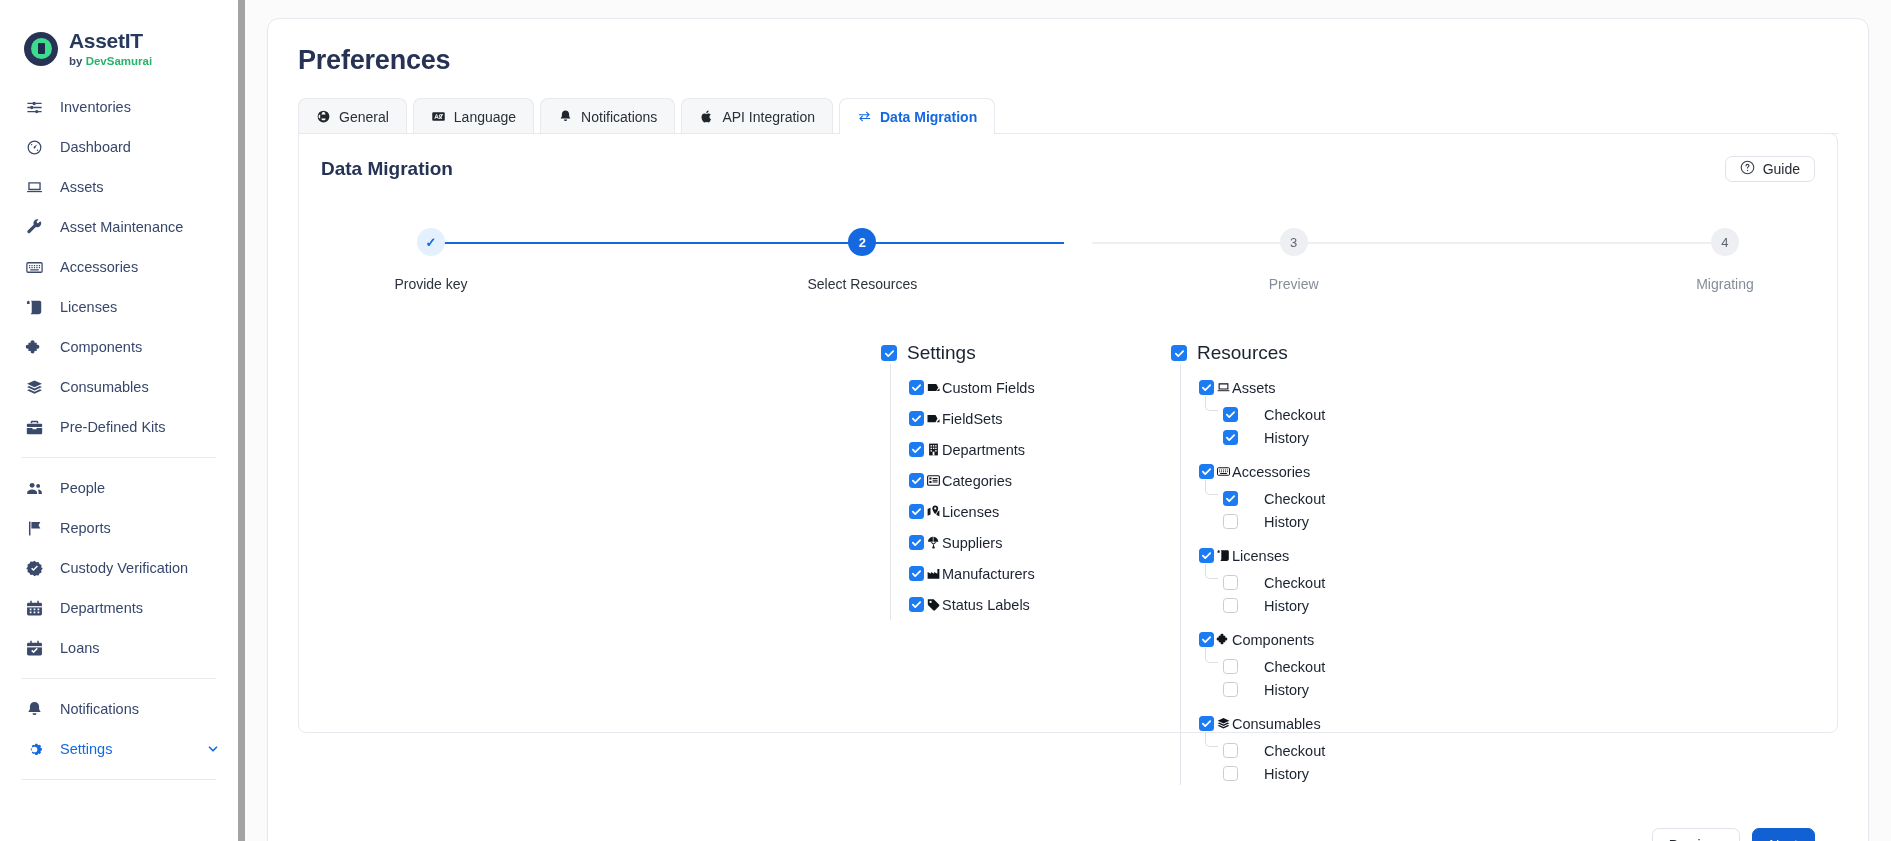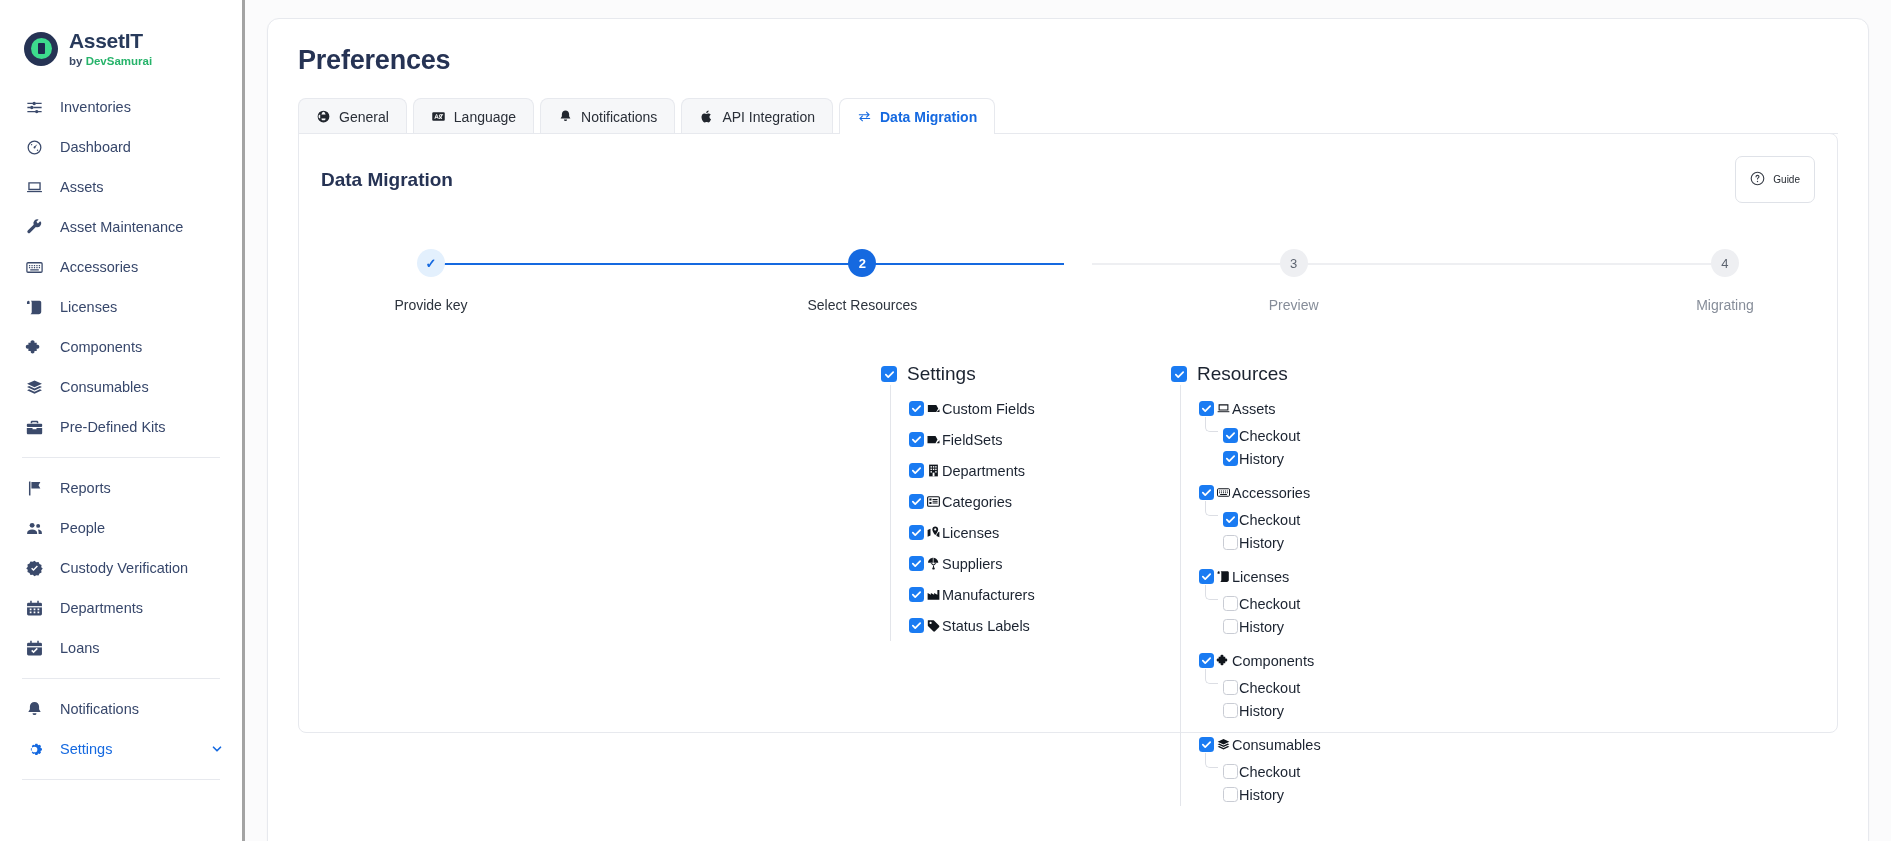--- a/index.html
+++ b/index.html
@@ -7,21 +7,21 @@
     width: 1891px; height: 841px;
     font-family: "Liberation Sans", sans-serif;
     background: #f4f5f7;
     overflow: hidden;
   }
   .app { display: flex; width: 1891px; height: 841px; background: #fbfbfc; }
 
   
   .sidebar {
     width: 245px; flex: 0 0 245px; height: 841px;
-    background: #ffffff; border-right: 3px solid #a3a3a3;
+    background: #ffffff; border-right: 7px solid #a3a3a3;
     padding: 0 18px; overflow: hidden;
   }
   .brand { display: flex; align-items: center; gap: 11px; padding: 30px 0 20px 6px; }
   .brand-logo {
     width: 34px; height: 34px; border-radius: 50%;
     background: #263354; display: flex; align-items: center; justify-content: center;
     flex: 0 0 34px;
   }
   .brand-logo .inner {
     width: 21px; height: 21px; border-radius: 50%;
@@ -70,22 +70,22 @@
 
   .panel {
     border: 1px solid #e7e9ee; border-radius: 0 8px 8px 8px;
     margin-top: -1px; padding: 22px 22px 20px 22px; background: #fff;
     height: 600px;
   }
   .panel-head { display: flex; align-items: center; justify-content: space-between; }
   .panel-title { font-size: 19px; font-weight: 600; color: #263354; }
   .guide-btn {
     display: flex; align-items: center; gap: 8px;
-    height: 47px; padding: 0 14px; border: 1px solid #dfe2e8; border-radius: 7px;
-    background: #fff; font-size: 10px; color: #262b33; cursor: pointer;
+    height: 26px; padding: 0 14px; border: 1px solid #dfe2e8; border-radius: 7px;
+    background: #fff; font-size: 14px; color: #262b33; cursor: pointer;
   }
 
   
   .stepper { position: relative; margin: 46px 30px 0 50px; height: 80px; }
   .steps { display: flex; justify-content: space-between; position: relative; }
   .step { display: flex; flex-direction: column; align-items: center; width: 120px; position: relative; z-index: 2; }
   .circle {
     width: 28px; height: 28px; border-radius: 50%;
     display: flex; align-items: center; justify-content: center;
     font-size: 13px; font-weight: 600;
@@ -101,21 +101,21 @@
 
   
   .trees { display: flex; gap: 0; margin-top: 34px; padding-left: 560px; }
   .tree { width: 290px; }
   .tree-root { display: flex; align-items: center; gap: 10px; }
   .tree-root .root-label { font-size: 19px; color: #1b2330; }
   .tree-children { margin-left: 9px; border-left: 1px solid #e3e5ea; padding: 8px 0 0 18px; }
   .node { display: flex; align-items: center; height: 31px; }
   .node .nico { width: 18px; display: flex; align-items: center; justify-content: center; color: #10151c; }
   .node-label { font-size: 14.5px; color: #1b2330; }
-  .subnode { display: flex; align-items: center; gap: 1px; height: 23px; position: relative; padding-left: 24px; }
+  .subnode { display: flex; align-items: center; gap: 26px; height: 23px; position: relative; padding-left: 24px; }
   .subnode.first::before {
     content: ""; position: absolute; left: 6px; top: -7px;
     width: 12px; height: 14px; border-left: 1px solid #dcdee4; border-bottom: 1px solid #dcdee4;
     border-bottom-left-radius: 5px;
   }
   .group { margin-bottom: 7px; }
 
   .cb {
     width: 15px; height: 15px; border-radius: 3.5px; flex: 0 0 15px;
     display: flex; align-items: center; justify-content: center;
@@ -235,36 +235,36 @@
               <rect x="2.3" y="7.3" width="19.4" height="4" rx="1.2"></rect>
               <path d="M2.3 12.6h7.2v1.5h5v-1.5h7.2v6.2c0 .9-.7 1.6-1.6 1.6H3.9c-.9 0-1.6-.7-1.6-1.6z"></path>
             </svg>
           </span>
           <span>Pre-Defined Kits</span>
         </div>
         <div class="nav-sep"></div>
         <div class="nav-item">
           <span class="ico">
             <svg width="19" height="19" viewBox="0 0 24 24" fill="currentColor">
-              <path d="M5 3.2h1.9v17.6H5z"></path>
-              <path d="M8.1 3.9h11.3l-2.3 4 2.3 4H8.1z"></path>
-            </svg>
-          </span>
-          <span>Reports</span>
-        </div>
-        <div class="nav-item">
-          <span class="ico">
-            <svg width="19" height="19" viewBox="0 0 24 24" fill="currentColor">
               <circle cx="9" cy="8" r="3.1"></circle>
               <circle cx="16.6" cy="8.7" r="2.5"></circle>
               <path d="M2.7 17.6c0-2.8 2.8-4.4 6.3-4.4s6.3 1.6 6.3 4.4v1.2H2.7z"></path>
               <path d="M16.4 13.4c2.7.2 4.9 1.6 4.9 3.9v1.5h-4.1v-1.2c0-1.7-.4-3.1-.8-4.2z"></path>
             </svg>
           </span>
           <span>People</span>
+        </div>
+        <div class="nav-item">
+          <span class="ico">
+            <svg width="19" height="19" viewBox="0 0 24 24" fill="currentColor">
+              <path d="M5 3.2h1.9v17.6H5z"></path>
+              <path d="M8.1 3.9h11.3l-2.3 4 2.3 4H8.1z"></path>
+            </svg>
+          </span>
+          <span>Reports</span>
         </div>
         <div class="nav-item">
           <span class="ico">
             <svg width="19" height="19" viewBox="0 0 24 24" fill="currentColor">
               <path d="M12 2.2l2.2 1.9 2.9-.4 1.2 2.6 2.6 1.2-.4 2.9L22.4 12l-1.9 2.2.4 2.9-2.6 1.2-1.2 2.6-2.9-.4L12 21.8l-2.2-1.9-2.9.4-1.2-2.6-2.6-1.2.4-2.9L1.6 12l1.9-2.2-.4-2.9 2.6-1.2L6.9 3.1l2.9.4z"></path>
               <path d="M10.7 15.2l-3-3 1.3-1.3 1.7 1.7 4.3-4.3 1.3 1.3z" fill="#fff"></path>
             </svg>
           </span>
           <span>Custody Verification</span>
         </div>

